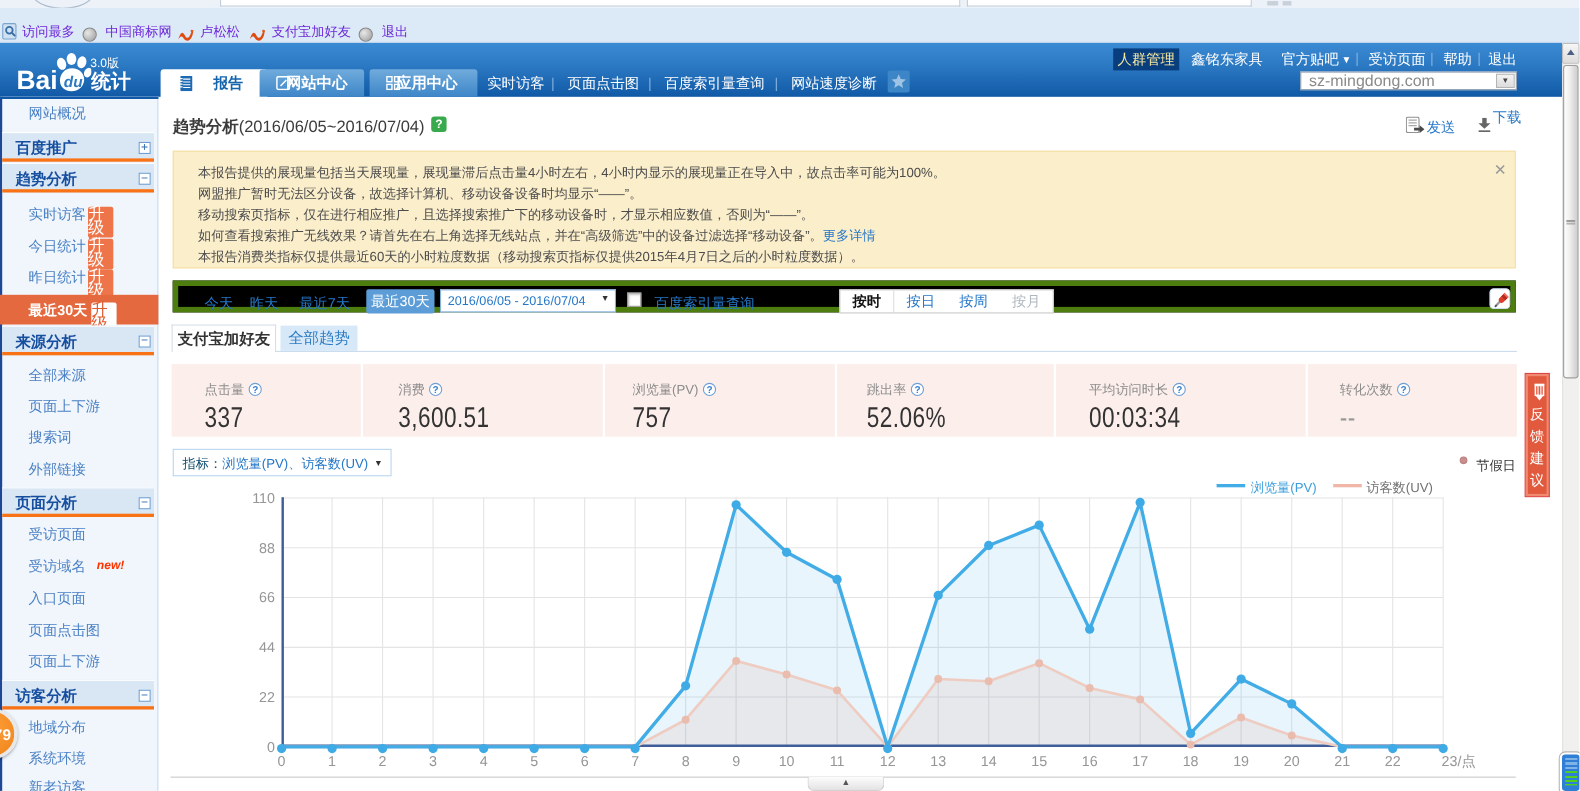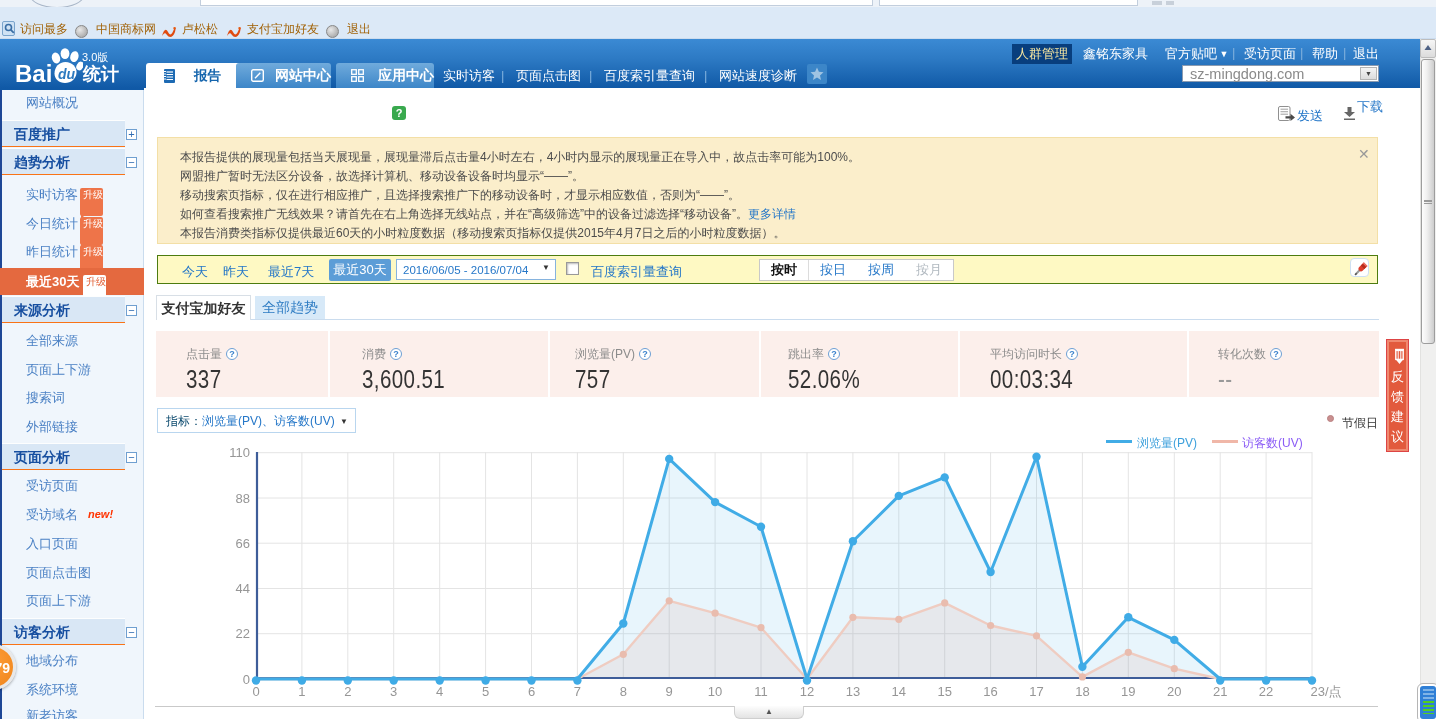--- a/index.html
+++ b/index.html
@@ -2,49 +2,49 @@
 <html><head><meta charset="utf-8">
 <style>
 *{margin:0;padding:0;box-sizing:border-box}
 html,body{width:1436px;height:719px;overflow:hidden;background:#fff;
 font-family:"Liberation Sans",sans-serif}
 .a{position:absolute}
 #page{position:relative;width:1436px;height:719px;overflow:hidden}
 
 #chrome{left:0;top:0;width:1436px;height:7px;background:#edf2f8}
 #bookbar{left:0;top:7px;width:1436px;height:32px;background:#dce9f7;border-bottom:1px solid #ccdcee;
-font-size:12px;color:#a16207;}
+font-size:12px;color:#6d28d9;}
 .bkit{position:absolute;top:14px;white-space:nowrap}
 
 #hdr{left:0;top:39px;width:1420px;height:49px;background:linear-gradient(180deg,#3b8ad4 0%,#2d7ac4 40%,#1059a6 100%)}
 .hnav{position:absolute;top:28px;color:#fff;font-size:13px;white-space:nowrap}
 .hsep{position:absolute;top:29px;color:#7fb0dc;font-size:13px}
 .toprt{position:absolute;top:6px;color:#fff;font-size:13px;white-space:nowrap}
 
 .htab{position:absolute;top:24px;height:25px;border-radius:3px 3px 0 0;
 background:linear-gradient(180deg,#70abdc 0%,#3d86c8 100%);color:#fff;font-size:14px;font-weight:bold;
-text-align:right;line-height:25px}
+text-align:left;line-height:25px}
 #tabreport{position:absolute;top:24px;height:26px;background:#fff;color:#1565ad;font-size:13.5px;font-weight:bold;
 text-align:center;line-height:25px;border-radius:3px 3px 0 0}
 
 #sidebar{left:0;top:88px;width:144px;height:631px;background:#f0f6fc;border-right:1px solid #cadcee}
 #sidebar .strip{position:absolute;left:0;top:0;width:2px;height:631px;background:#1e4796}
-.shdr{position:absolute;left:2px;width:123px;height:27px;background:#d9e7f5;border-top:1px solid #fdfefe;border-bottom:1px solid #f97316;
+.shdr{position:absolute;left:2px;width:138px;height:27px;background:#d9e7f5;border-top:1px solid #fdfefe;border-bottom:3px solid #f97316;
 color:#174fa0;font-weight:bold;font-size:14px;line-height:27px;padding-left:12px}
 .sitem{position:absolute;left:26px;color:#4a80c4;font-size:13px;white-space:nowrap}
 .pm{position:absolute;left:124px;width:11px;height:11px;border:1px solid #6f9fd0;background:#fff;
 color:#2f6cb3;font-size:11px;line-height:9px;text-align:center;font-weight:normal}
 .badge{position:absolute;left:80px;width:23px;height:28px;background:#ee7449;border-radius:2px;color:#fff;
-font-size:10px;line-height:13px;text-align:right;font-weight:normal}
+font-size:15px;line-height:13px;text-align:left;font-weight:normal}
 .badge:after{content:"";position:absolute;left:1px;bottom:-3px;border:2px solid transparent;border-top-color:#ee7449;border-left-color:#ee7449}
 #selrow{position:absolute;left:0;top:180px;width:144px;height:27px;background:#e4693f;color:#fff;font-weight:bold;font-size:13px;line-height:27px}
 .blue{color:#2577c8}
 #notice{left:157px;top:137px;width:1221px;height:107px;background:#fbeecb;border:1px solid #f3dfa6;
 font-size:12px;color:#4c4c4c;line-height:19px;padding:10px 0 0 22px}
-#toolbar{left:157px;top:255px;width:1221px;height:29px;background:#fef9c3;border:1px solid #4d7c0f;font-size:13px}
+#toolbar{left:157px;top:255px;width:1221px;height:29px;background:#000000;border:5px solid #4d7c0f;font-size:13px}
 .tbit{position:absolute;top:7px;white-space:nowrap}
 #stats{left:156px;top:331px;width:1223px;height:66px;background:#fcefeb}
 .stsep{position:absolute;top:331px;width:2px;height:66px;background:#fff}
 .stlab{position:absolute;top:346px;font-size:12px;color:#8c8c8c;white-space:nowrap}
 .stnum{position:absolute;top:364px;font-size:26px;color:#333;white-space:nowrap;transform:scaleX(0.79);transform-origin:0 50%;letter-spacing:0.5px}
 .qi{display:inline-block;width:12px;height:12px;border:1px solid #6d9fd4;border-radius:50%;color:#3b82cc;
 font-size:9px;line-height:11px;text-align:center;vertical-align:1px;margin-left:4px;background:#fff;font-weight:bold}
 .axlab{font-family:"Liberation Sans",sans-serif;font-size:13px;fill:#969696}
 
 #sbtrack{left:1420px;top:39px;width:16px;height:680px;background:#f0f0ef;border-left:1px solid #e2e2e0}
@@ -144,20 +144,21 @@
       <span class="toprt" style="left:1244px">受访页面</span>
       <span class="toprt" style="left:1300px;color:#7fb0dc">|</span>
       <span class="toprt" style="left:1312px">帮助</span>
       <span class="toprt" style="left:1343px;color:#7fb0dc">|</span>
       <span class="toprt" style="left:1353px">退出</span>
       <div class="a" style="left:1182px;top:26px;width:197px;height:17px;background:#fff;border:1px solid #8b9bb0">
         <span style="position:absolute;left:7px;top:0px;font-size:14.5px;color:#8a8a8a">sz-mingdong.com</span>
         <div style="position:absolute;right:1px;top:1px;width:17px;height:13px;background:linear-gradient(180deg,#f4f4f4,#dcdcdc);border:1px solid #b5b5b5;text-align:center;line-height:12px;font-size:7px;color:#444">▼</div>
       </div>
     </div>
+<span class="a" style="left:157px;top:106px;font-size:15px;color:#3c3c3c"><b>趋势分析</b>(2016/06/05~2016/07/04)</span>
     <div class="a" style="left:392px;top:106px;width:14px;height:14px;background:#39a94e;border-radius:3px;color:#fff;font-size:11px;font-weight:bold;text-align:center;line-height:14px">?</div>
     <svg class="a" style="left:1278px;top:106px" width="17" height="15" viewBox="0 0 17 15">
       <rect x="0.5" y="0.5" width="11.5" height="14" rx="1.5" fill="#fff" stroke="#909090"></rect>
       <g stroke="#a8a8a8" stroke-width="1.1">
         <line x1="2.5" y1="3.2" x2="10" y2="3.2"></line>
         <line x1="2.5" y1="5.7" x2="10" y2="5.7"></line>
         <line x1="2.5" y1="8.2" x2="10" y2="8.2"></line>
       </g>
       <path d="M7.5,10.2 L12.5,10.2 L12.5,7.8 L17,11.4 L12.5,15 L12.5,12.6 L7.5,12.6 Z" fill="#4a4a4a"></path>
     </svg>
@@ -211,21 +212,21 @@
     <span class="stlab" style="left:990px">平均访问时长<span class="qi">?</span></span>
     <span class="stnum" style="left:990px;color:#333">00:03:34</span>
     <span class="stlab" style="left:1218px">转化次数<span class="qi">?</span></span>
     <span class="stnum" style="left:1218px;color:#999">--</span>
     <div class="a" style="left:157px;top:408px;width:199px;height:25px;background:#fff;border:1px solid #b9d6ef;font-size:12px;line-height:24px"><span style="margin-left:8px;color:#0c4a6e">指标：</span><span class="blue">浏览量(PV)、访客数(UV)</span><span style="position:absolute;right:7px;top:1px;font-size:8px;color:#333">▼</span></div>
     <span class="a" style="left:1327px;top:415px;width:7px;height:7px;border-radius:50%;background:#c98f8f;border:1px solid #b07; border-color:#b98080"></span>
     <span class="a" style="left:1342px;top:415px;font-size:12px;color:#333">节假日</span>
     <div class="a" style="left:1106px;top:440px;width:26px;height:3px;background:#41ace6"></div>
     <span class="a" style="left:1137px;top:435px;font-size:12px;color:#3da0dc">浏览量(PV)</span>
     <div class="a" style="left:1212px;top:440px;width:26px;height:3px;background:#f0b7a8"></div>
-    <span class="a" style="left:1242px;top:435px;font-size:12px;color:#8b5cf6">访客数(UV)</span>
+    <span class="a" style="left:1242px;top:435px;font-size:12px;color:#737373">访客数(UV)</span>
     <div class="a" id="sidebar">
       <div class="strip"></div>
       <div class="a" style="left:0;top:0;width:144px;height:2px;background:#1059a6"></div>
       <span class="sitem" style="top:6px">网站概况</span>
       <div class="shdr" style="top:32px">百度推广<span class="pm" style="top:8px">+</span></div>
       <div class="shdr" style="top:60px">趋势分析<span class="pm" style="top:8px">−</span></div>
       <span class="sitem" style="top:98px">实时访客</span>
       <span class="badge" style="top:100px">升级</span>
       <span class="sitem" style="top:127px">今日统计</span>
       <span class="badge" style="top:129px">升级</span>

